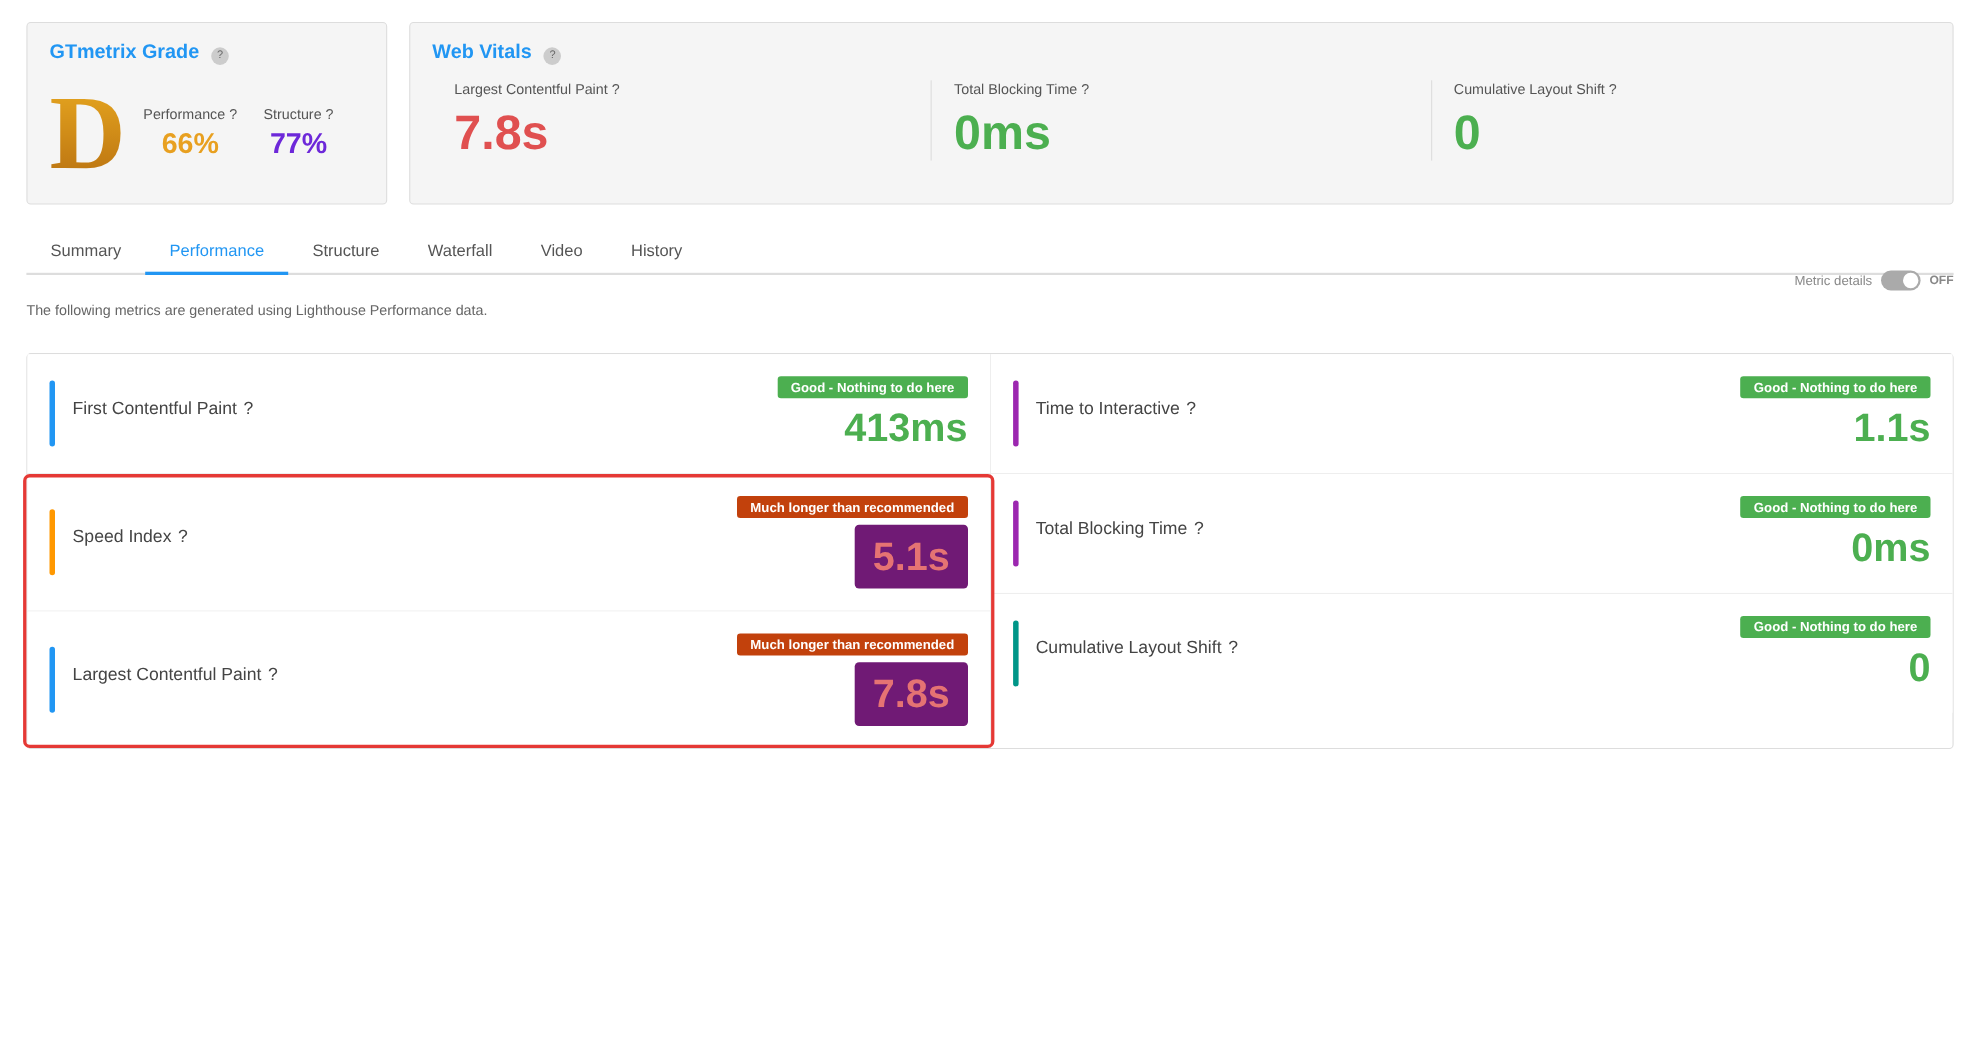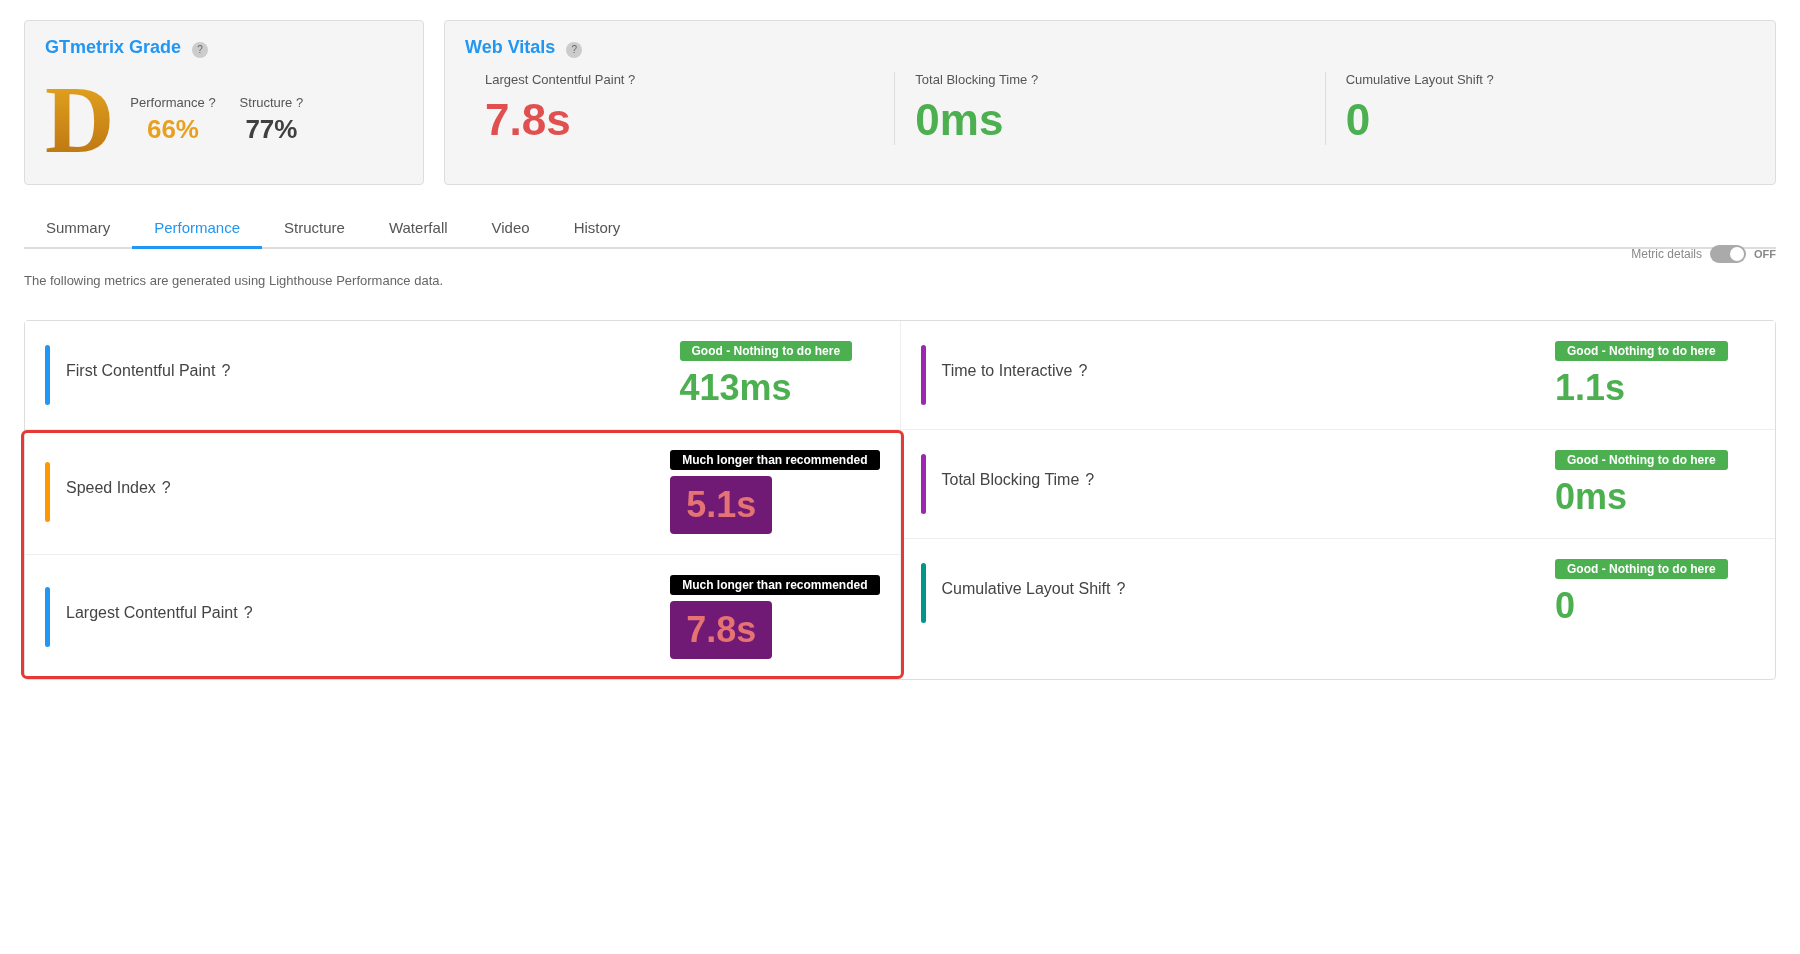--- a/index.html
+++ b/index.html
@@ -17,21 +17,21 @@
       gap: 20px;
       margin-bottom: 24px;
     }
 
     .gtmetrix-grade-card {
       background: #f5f5f5;
       border: 1px solid #ddd;
       border-radius: 4px;
       padding: 16px 20px;
       flex: 0 0 auto;
-      width: 400px;
+      width: 328px;
     }
 
     .section-title {
       font-size: 18px;
       font-weight: 600;
       color: #2196f3;
       margin-bottom: 14px;
     }
 
     .section-title .help-icon {
@@ -81,21 +81,21 @@
       color: #555;
       margin-bottom: 4px;
     }
 
     .score-value {
       font-size: 26px;
       font-weight: 600;
     }
 
     .score-value.orange { color: #e8a020; }
-    .score-value.yellow { color: #404040; }
+    .score-value.yellow { color: #6d28d9; }
 
     .web-vitals-card {
       background: #f5f5f5;
       border: 1px solid #ddd;
       border-radius: 4px;
       padding: 16px 20px;
       flex: 1;
     }
 
     .vitals-inner {
@@ -225,21 +225,21 @@
       display: inline-block;
       padding: 3px 12px;
       border-radius: 3px;
       font-size: 12px;
       font-weight: 600;
       color: #fff;
       margin-bottom: 6px;
     }
 
     .metric-badge.good { background: #4caf50; }
-    .metric-badge.bad { background: #000000; }
+    .metric-badge.bad { background: #c2410c; }
 
     .metric-value {
       font-size: 36px;
       font-weight: 600;
     }
     .metric-value.green { color: #4caf50; }
     .metric-value.red-light { color: #e57373; }
 
     .metric-value-bg-red {
       background: #701a75;
@@ -293,21 +293,21 @@
       bottom: 0;
       border: 3px solid #e53935;
       border-radius: 6px;
       pointer-events: none;
       z-index: 5;
     }
 
     .metric-right-content {
       display: flex;
       flex-direction: column;
-      align-items: flex-start;
+      align-items: flex-end;
       min-width: 200px;
     }
   </style>
 </head>
 <body>
 
 <div class="top-section">
 
   <div class="gtmetrix-grade-card">
     <div class="section-title">

